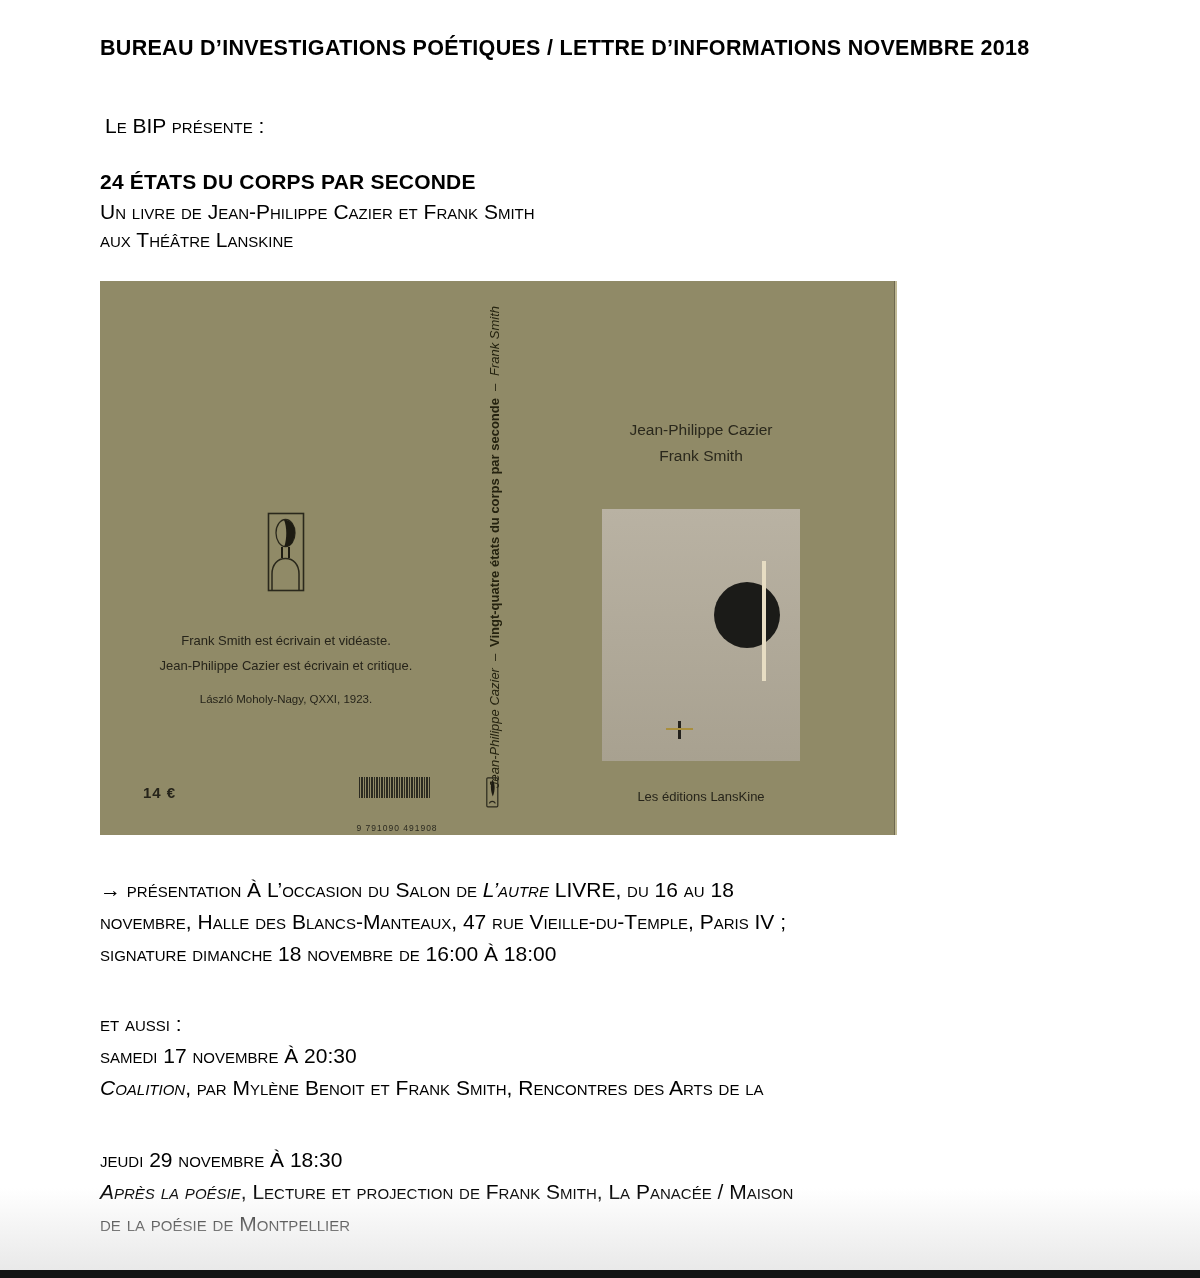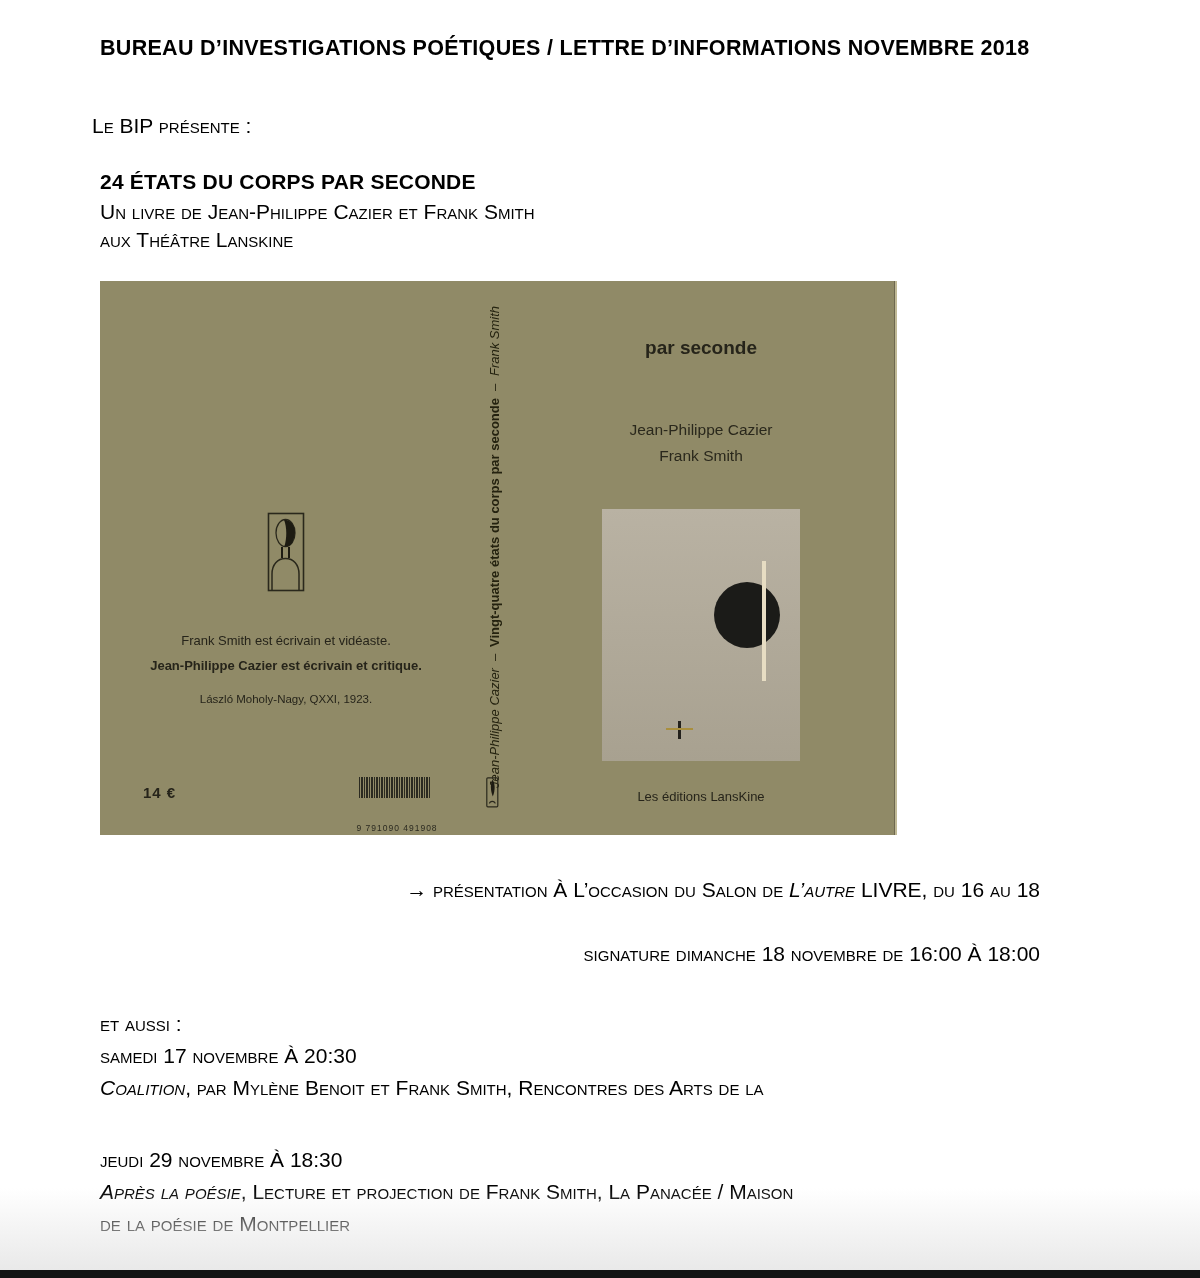--- a/index.html
+++ b/index.html
@@ -11,36 +11,36 @@
   html,body{width:1200px;height:1278px;}
   body{
     position:relative;background:var(--page-bg);
     font-family:"Liberation Sans","DejaVu Sans",sans-serif;
     color:var(--text);overflow:hidden;
   }
   .abs{position:absolute;}
   .sc{font-variant:small-caps;}
   .it{font-style:italic;}
   .header{left:100px;top:36px;font-size:21.5px;font-weight:bold;letter-spacing:.3px;}
-  .intro{left:92px;top:114px;font-size:21px;}
+  .intro{left:105px;top:114px;font-size:21px;}
   .booktitle{left:100px;top:170px;font-size:21px;font-weight:bold;letter-spacing:.2px;}
   .subtitle{left:100px;top:200px;font-size:21px;}
   .publine{left:100px;top:228px;font-size:21px;}
   .para{left:100px;width:940px;font-size:21px;line-height:32px;}
-  .p1{top:874px;text-align:right;}
+  .p1{top:874px;}
   .p2{top:1008px;}
   .p3{top:1144px;}
 
   
   .cover{left:100px;top:281px;width:797px;height:554px;background:var(--cover-bg);color:var(--cover-ink);}
   .cover .edge{right:0;top:0;width:3px;height:554px;background:#c0b996;border-left:1px solid #6e684f;}
   .quote{left:103px;top:141px;font-size:13.5px;line-height:25px;color:#2b2a1f;}
   .figure{left:167px;top:231px;}
   .bio1{left:26px;top:352px;width:320px;text-align:center;font-size:13px;}
-  .bio2{left:26px;top:377px;width:320px;text-align:center;font-size:13px;font-weight:bold;}
+  .bio2{left:26px;top:377px;width:320px;text-align:center;font-size:13px;}
   .credit{left:26px;top:412px;width:320px;text-align:center;font-size:11.5px;}
   .price{left:43px;top:503px;font-size:15px;letter-spacing:1px;font-weight:bold;}
   .barcode{left:259px;top:496px;width:72px;height:21px;
     background:repeating-linear-gradient(90deg,#2b2a20 0 1px,transparent 1px 2px,#2b2a20 2px 4px,transparent 4px 5px);}
   .bardigits{left:252px;top:542px;width:90px;text-align:center;font-size:8.5px;letter-spacing:1px;color:#2b2a20;white-space:nowrap;}
   .spine{left:381px;top:60px;width:26px;height:412px;
     writing-mode:vertical-rl;transform:rotate(180deg);
     display:flex;align-items:center;justify-content:center;
     font-size:13px;white-space:nowrap;color:#24220f;}
   .spine .ttl{font-weight:600;}
@@ -96,37 +96,36 @@
     <span class="it">Frank Smith</span>
   </div>
 
   <svg class="abs spinelogo" width="13" height="31" viewBox="0 0 13 31">
     <rect x="0.8" y="0.8" width="11" height="29" rx="1" fill="none" stroke="#2a281c" stroke-width="1.2"></rect>
     <path d="M6.4 2.8 C9 5.8 9.6 13 6.8 19.5 C4.4 14 4.2 6.5 6.4 2.8 Z" fill="#1d1b12"></path>
     <path d="M3.4 26.5 C4 23.6 8.6 23.6 9.2 26.5" fill="none" stroke="#2a281c" stroke-width="1.1"></path>
   </svg>
 
   <div class="abs ftitle">
-    <div>par seconde</div>
   </div>
   <div class="abs fauthors">
     <div>Jean-Philippe Cazier</div>
     <div>Frank Smith</div>
   </div>
 
   <div class="abs artwork">
     <div class="abs aw-circle"></div>
     <div class="abs aw-beam"></div>
     <div class="abs aw-cross-v"></div>
     <div class="abs aw-cross-h"></div>
   </div>
 
   <div class="abs fpub">Les éditions LansKine</div>
 
   <div class="abs edge"></div>
 </div>
 
-<div class="abs para p1 sc"><span>→ présentation À L’occasion du Salon de </span><span class="it">L’autre</span><span> LIVRE, du 16 au 18</span><br><br><span>signature dimanche 18 novembre de 16:00 À 18:00</span></div>
+<div class="abs para p1 sc"><span>→ présentation À L’occasion du Salon de </span><span class="it">L’autre</span><span> LIVRE, du 16 au 18</span><br><span>novembre, Halle des Blancs-Manteaux, 47 rue Vieille-du-Temple, Paris IV ;</span><br><span>signature dimanche 18 novembre de 16:00 À 18:00</span></div>
 <div class="abs para p2 sc"><span>et aussi :</span><br><span>samedi 17 novembre À 20:30</span><br><span class="it">Coalition</span><span>, par Mylène Benoit et Frank Smith, Rencontres des Arts de la</span><br></div>
 <div class="abs para p3 sc"><span>jeudi 29 novembre À 18:30</span><br><span class="it">Après la poésie</span><span>, Lecture et projection de Frank Smith, La Panacée / Maison</span><br><span>de la poésie de Montpellier</span></div>
 
 <div class="abs fade"></div>
 <div class="abs bottombar"></div>
 
 </body></html>

